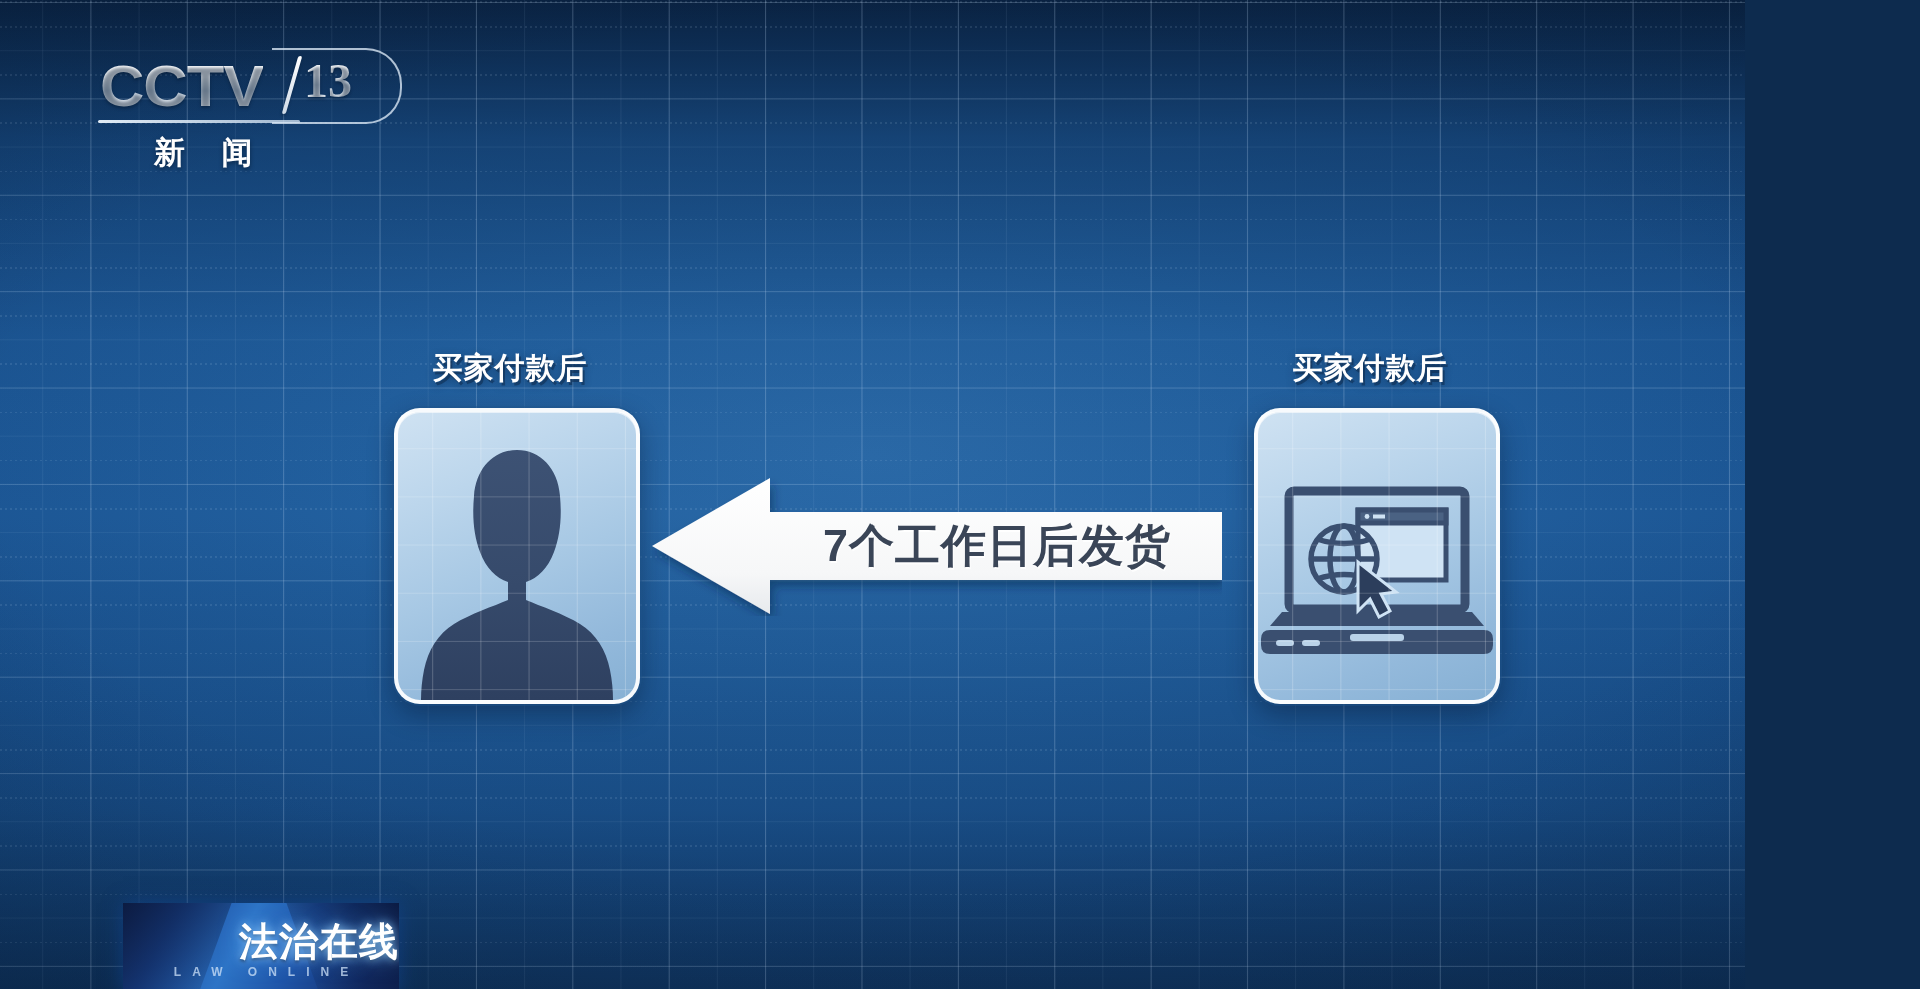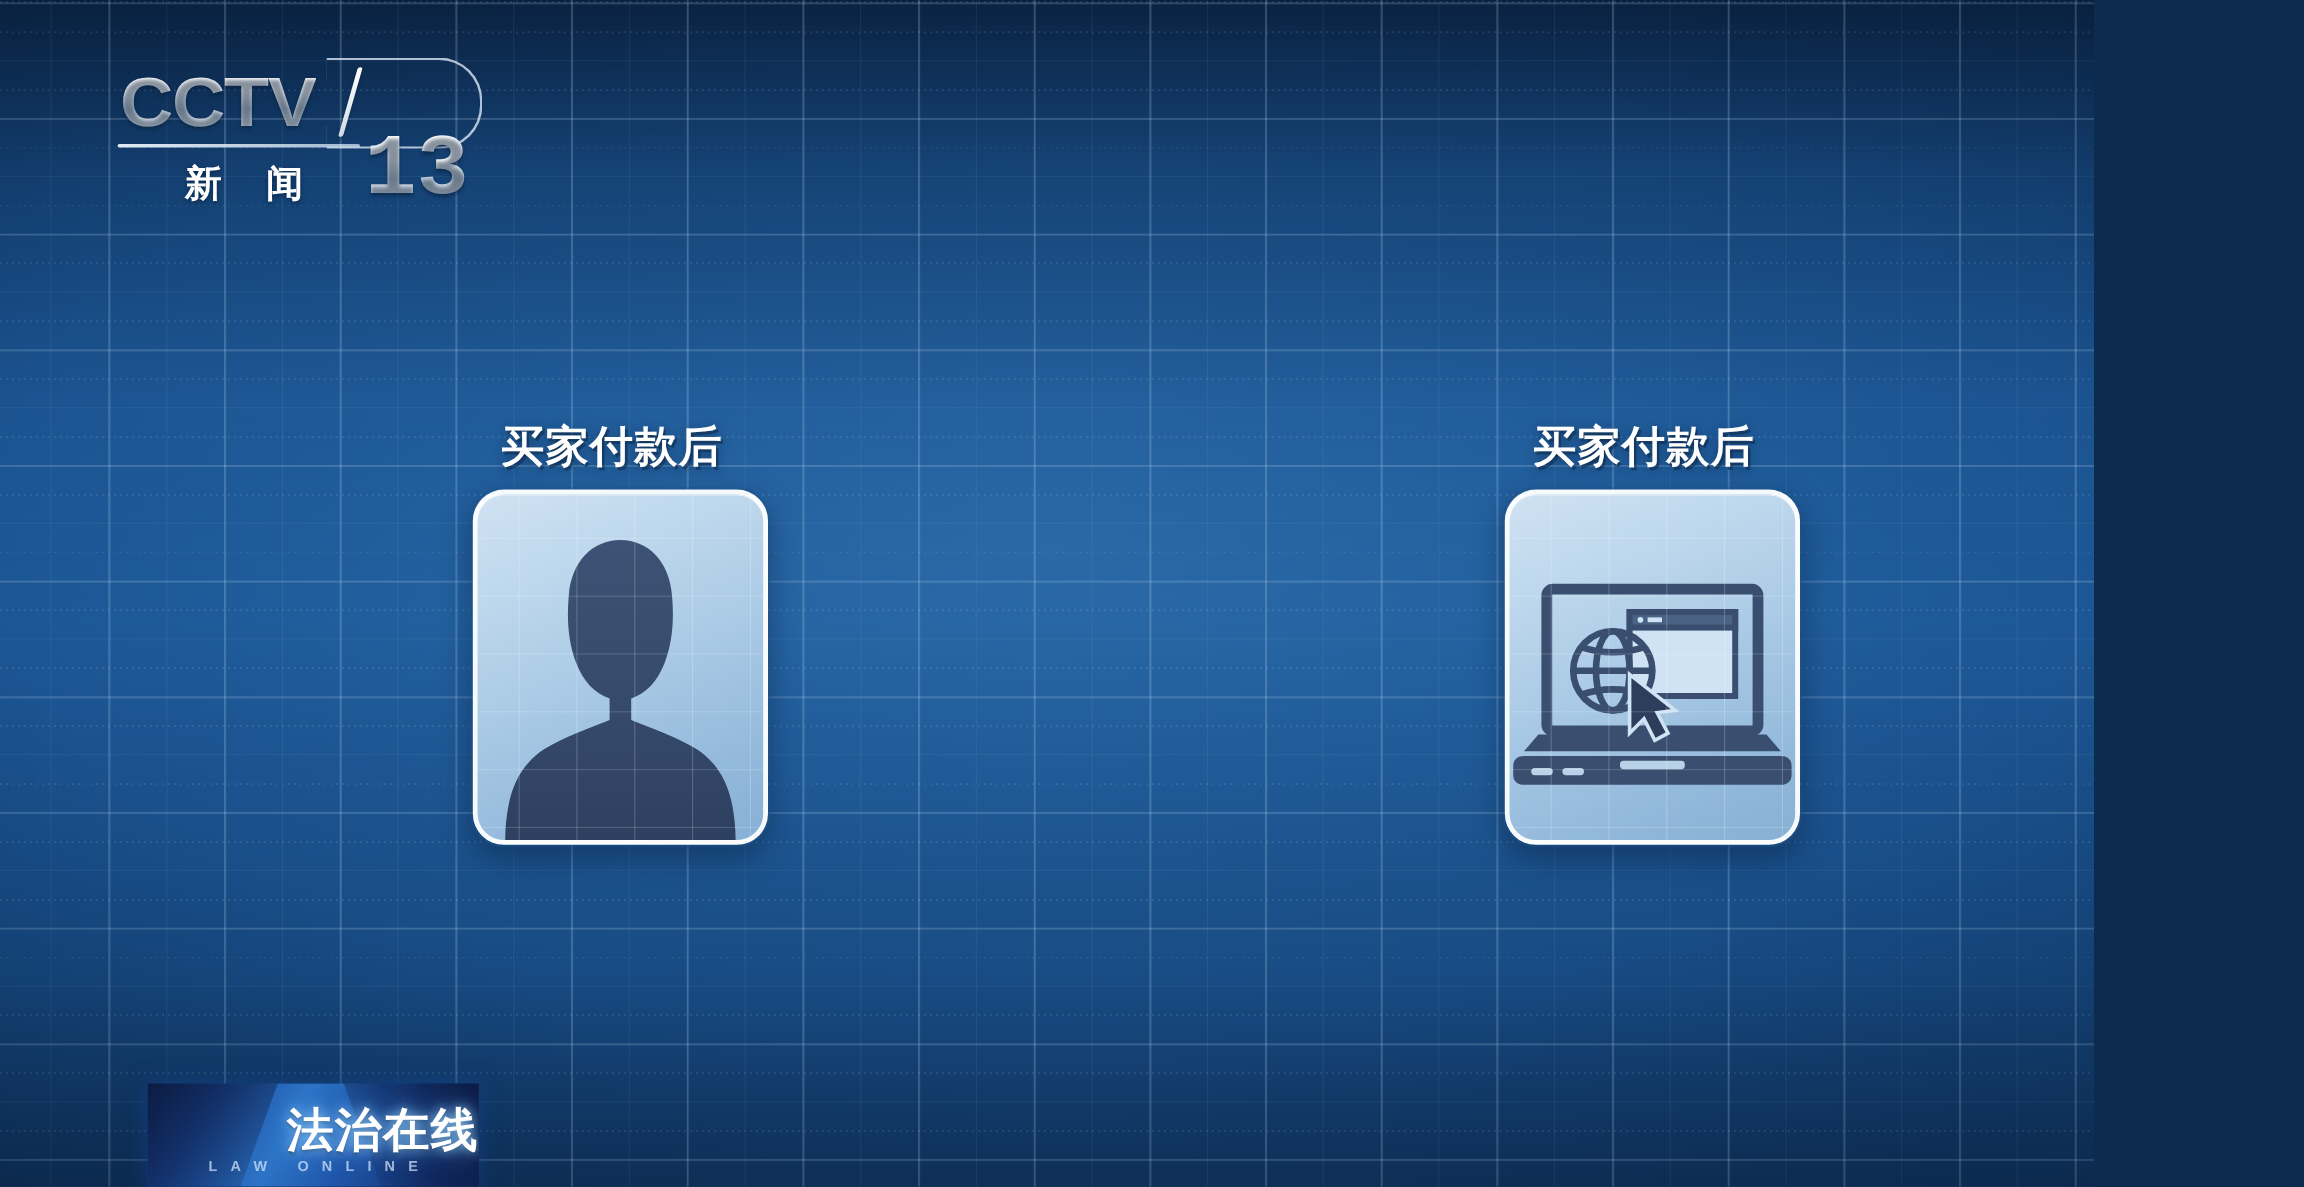--- a/index.html
+++ b/index.html
@@ -108,29 +108,28 @@
     height: 58px;
     background: linear-gradient(180deg,#ffffff,#cfdae6);
     transform: skewX(-16deg);
     border-radius: 2px;
     box-shadow: 0 2px 3px rgba(4,22,44,0.4);
   }
   .logo-13 {
     position: absolute;
     left: 208px;
     top: -5px;
-    font-size: 72px;
-    font-weight: bold;
-    font-family: Liberation Mono, monospace;
+    font-size: 48px;
+    font-weight: bold;
+    font-family: Liberation Serif, serif;
     background: linear-gradient(180deg,#ffffff 0%,#f0f5fa 40%,#bdcad8 58%,#f0f5fa 84%,#ffffff 100%);
     -webkit-background-clip: text;
     background-clip: text;
     color: transparent;
     text-shadow: 0 2px 3px rgba(4,22,44,0.45);
-    margin-top: 48px;
   }
   .logo-capsule {
     position: absolute;
     left: 176px;
     top: -10px;
     width: 128px;
     height: 72px;
     border: 2.5px solid rgba(222,235,248,0.78);
     border-left: none;
     border-radius: 0 36px 36px 0;
@@ -172,21 +171,21 @@
     color: #ffffff;
     text-shadow:
        2px 3px 0 rgba(12,38,70,0.55),
        0 4px 10px rgba(6,24,48,0.5);
     font-family: "Liberation Sans", "DejaVu Sans", sans-serif;
   }
 
   
   .node-label {
     position: absolute;
-    font-size: 36px;
+    font-size: 30px;
     font-weight: bold;
     color: #ffffff;
     letter-spacing: 1px;
     text-align: center;
     text-shadow:
        2px 3px 0 rgba(12,38,70,0.5),
        0 3px 9px rgba(6,24,48,0.45);
     font-family: Liberation Mono, monospace;
   }
   #label-buyer  { left: 300px;  top: 348px; width: 420px; }
@@ -398,19 +397,35 @@
         <ellipse cx="86" cy="147" rx="14" ry="33"></ellipse>
         <line x1="53" y1="147" x2="119" y2="147"></line>
         <path d="M59 127 Q86 136 113 127"></path>
         <path d="M59 167 Q86 158 113 167"></path>
       </g>
 
       <path fill="#2c3e5c" stroke="#cfe3f4" stroke-width="3" d="M100 150 L100 199 L112 187 L121 205 L132 199 L123 182 L138 180 Z"></path>
     </svg>
   </div>
 
+  <div id="arrow-wrap">
+    <svg width="570" height="140" viewBox="0 0 570 140">
+      <defs>
+        <filter id="arrShadow" x="-20%" y="-20%" width="150%" height="160%">
+          <feDropShadow dx="3" dy="6" stdDeviation="5" flood-color="#0a2244" flood-opacity="0.45"></feDropShadow>
+        </filter>
+        <linearGradient id="arrG" x1="0" y1="0" x2="0" y2="1">
+          <stop offset="0%" stop-color="#ffffff"></stop>
+          <stop offset="70%" stop-color="#f6f7f8"></stop>
+          <stop offset="100%" stop-color="#e7eaed"></stop>
+        </linearGradient>
+      </defs>
+      <path filter="url(#arrShadow)" fill="url(#arrG)" d="M0 70 L118 2 L118 36 L570 36 L570 104 L118 104 L118 138 Z"></path>
+    </svg>
+    <div id="arrow-text">7个工作日后发货</div>
+  </div>
 
   <div id="banner">
     <div id="banner-cn">法治在线</div>
     <div id="banner-en">LAW ONLINE</div>
   </div>
 
 </div>
 
 </body></html>

